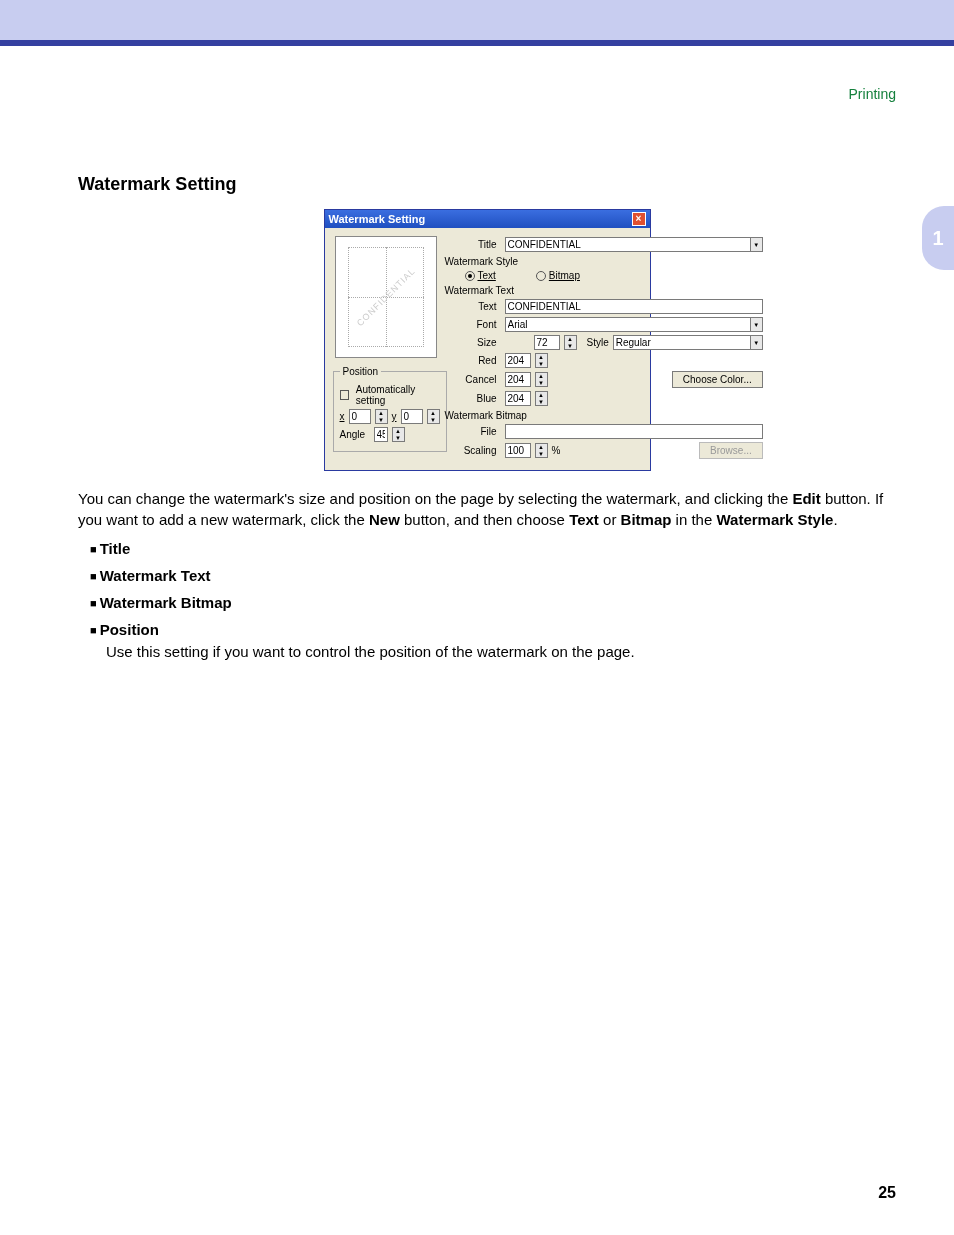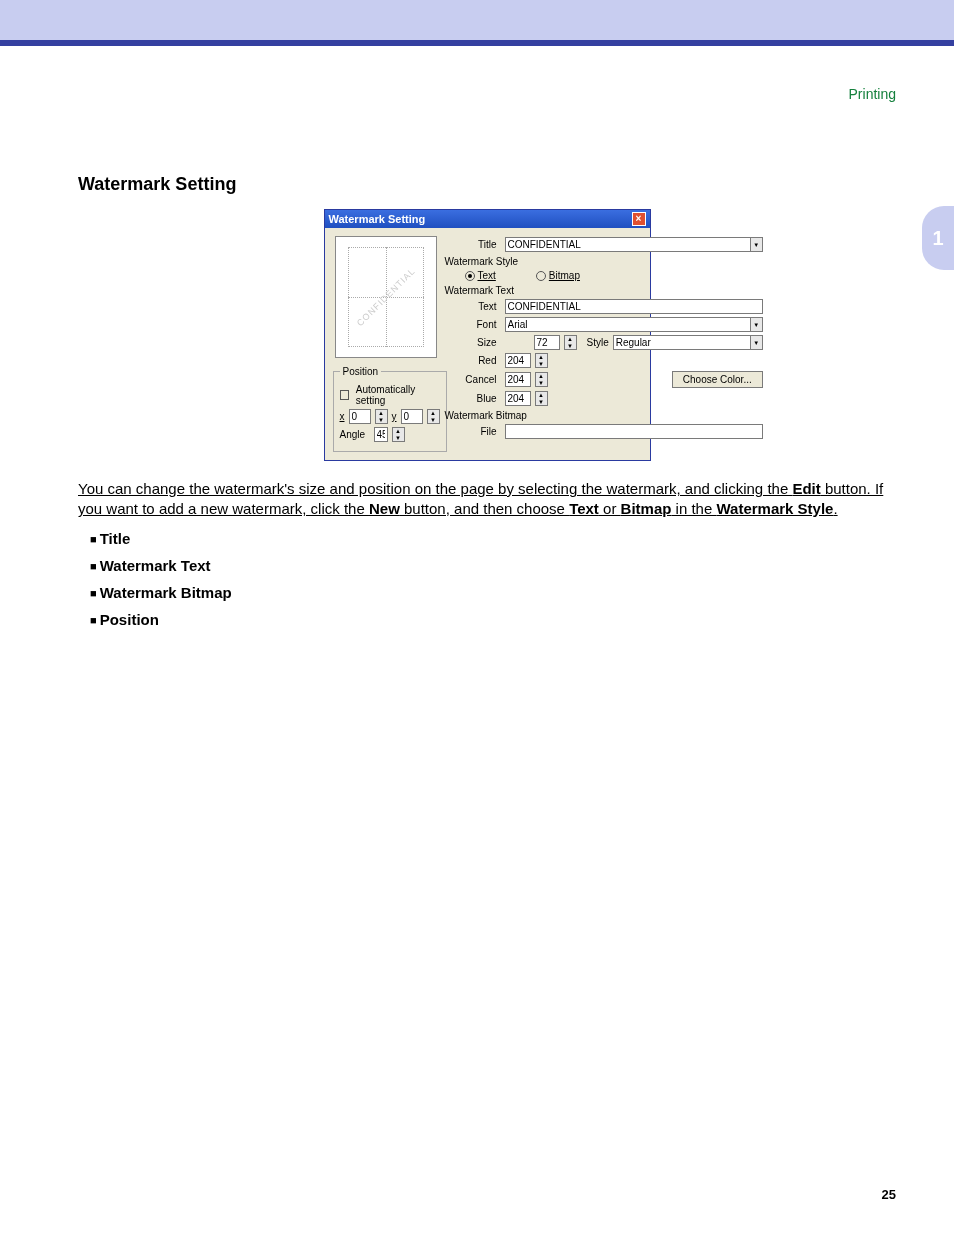--- a/index.html
+++ b/index.html
@@ -148,29 +148,29 @@
     padding: 2px 10px;
     min-width: 58px;
     text-align:left;
   }
   .btn.disabled { color:#999; border-color:#bbb; }
   .section-label { margin: 4px 0 2px 0; }
   .radio { width:10px;height:10px;border:1px solid #555;border-radius:50%;display:inline-block;vertical-align:middle;margin-right:3px;position:relative;}
   .radio.checked::after{content:"";position:absolute;left:2px;top:2px;width:4px;height:4px;border-radius:50%;background:#000;}
   .check { width:10px;height:10px;border:1px solid #555;display:inline-block;vertical-align:middle;margin-right:3px;}
   .btn-row { display:flex; gap:6px; justify-content:flex-start; margin-top:8px; padding-left:90px;}
-  .body-text { font-size: 15px; line-height: 1.35; margin: 18px 0 8px 0; text-decoration: underline; }
+  .body-text { font-size: 15px; line-height: 1.35; margin: 18px 0 8px 0; }
   .bullet-head { font-size: 15px; font-weight: bold; margin: 10px 0 4px 12px; }
   .bullet-head::before { content:"\25A0  "; font-size:11px; vertical-align:1px;}
   .bullet-body { font-size: 15px; line-height: 1.35; margin: 0 0 6px 28px; }
   .page-num {
     position: absolute;
     right: 58px;
     bottom: 24px;
-    font-size: 13px;
+    font-size: 16px;
     font-weight: bold;
   }
   b { font-weight: bold; }
 </style>
 </head>
 <body>
 
 <div class="top-strip"></div>
 
 <div class="page">
@@ -290,33 +290,45 @@
                   <div>▲</div>
                   <div>▼</div>
                 </span>
             </div>
 
             <div class="section-label">Watermark Bitmap</div>
             <div class="row">
                 <span class="row-label">File</span>
               <input class="txt" style="flex: 1 1 0%;" value="">
             </div>
+            <div class="row">
+                <span class="row-label">Scaling</span>
+              <input class="txt" style="width: 26px;" value="100">
+              <span class="spin">
+                  <div>▲</div>
+                  <div>▼</div>
+                </span>
+              <span>%</span>
+              <span style="flex:1"></span>
+              <span class="btn disabled">Browse...</span>
+            </div>
           </div>
         </div>
 
       </div>
     </div>
   </div>
 
   <p class="body-text">
     <span>You can change the watermark's size and position on the page by selecting the watermark, and clicking the </span><b>Edit</b><span> button. If you want to add a new watermark, click the </span><b>New</b><span> button, and then choose </span><b>Text</b><span> or </span><b>Bitmap</b><span> in the </span><b>Watermark Style</b><span>.</span>
   </p>
 
   <div class="bullet-head">Title</div>
 
   <div class="bullet-head">Watermark Text</div>
 
   <div class="bullet-head">Watermark Bitmap</div>
 
   <div class="bullet-head">Position</div>
+  <p class="bullet-body">Use this setting if you want to control the position of the watermark on the page.</p>
 
   <div class="page-num">25</div>
 </div>
 
 </body></html>

